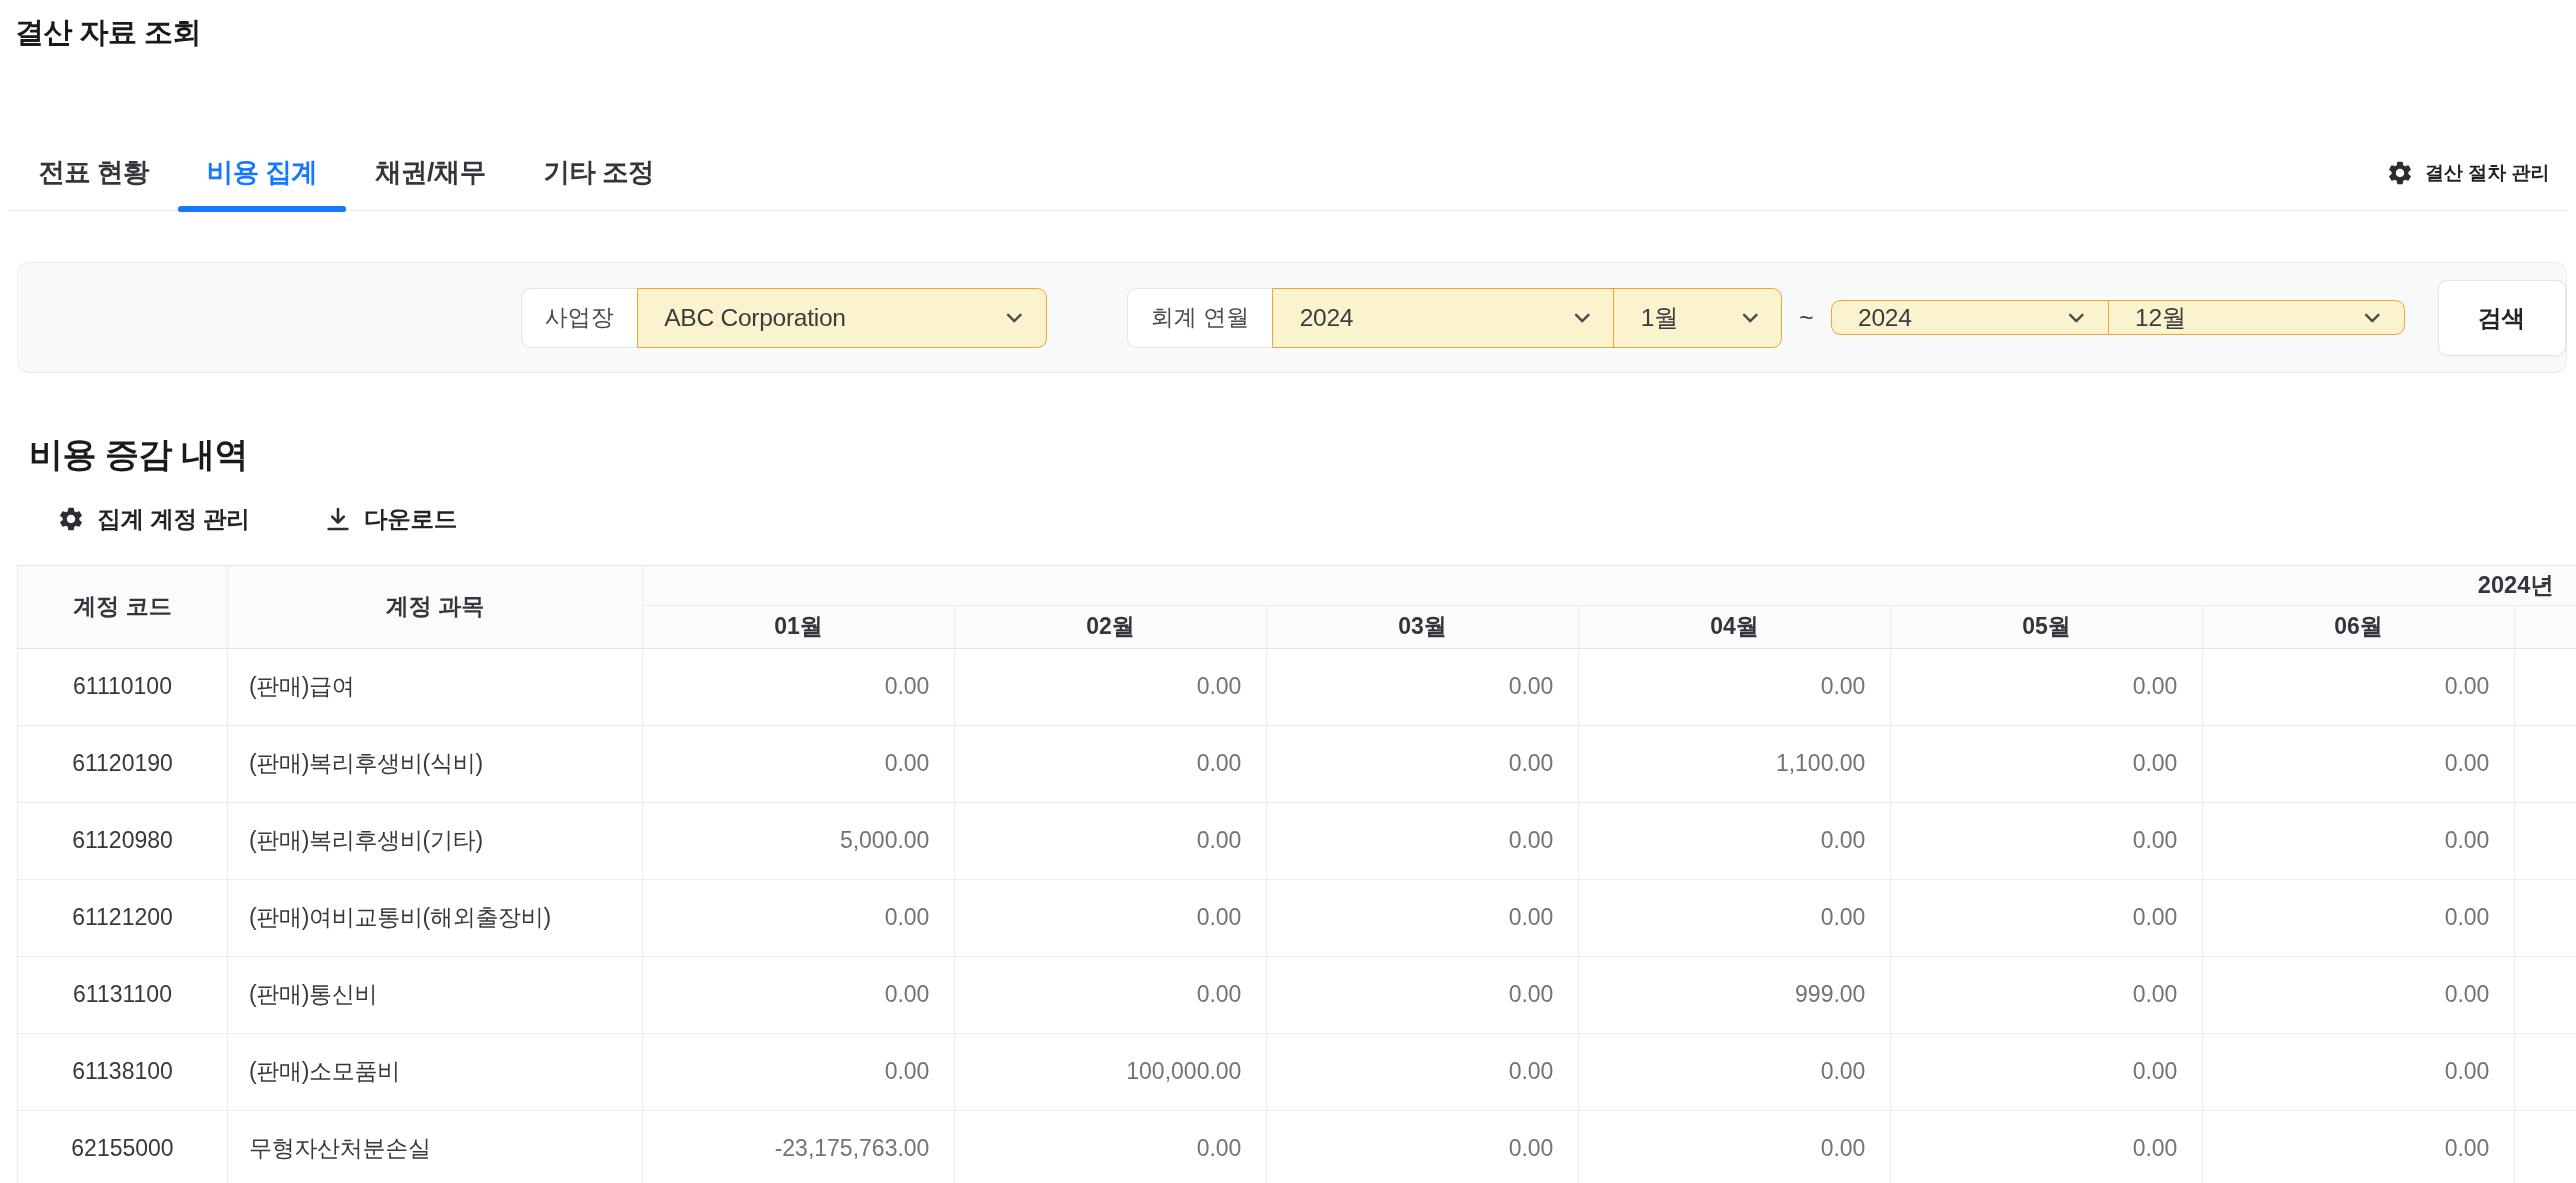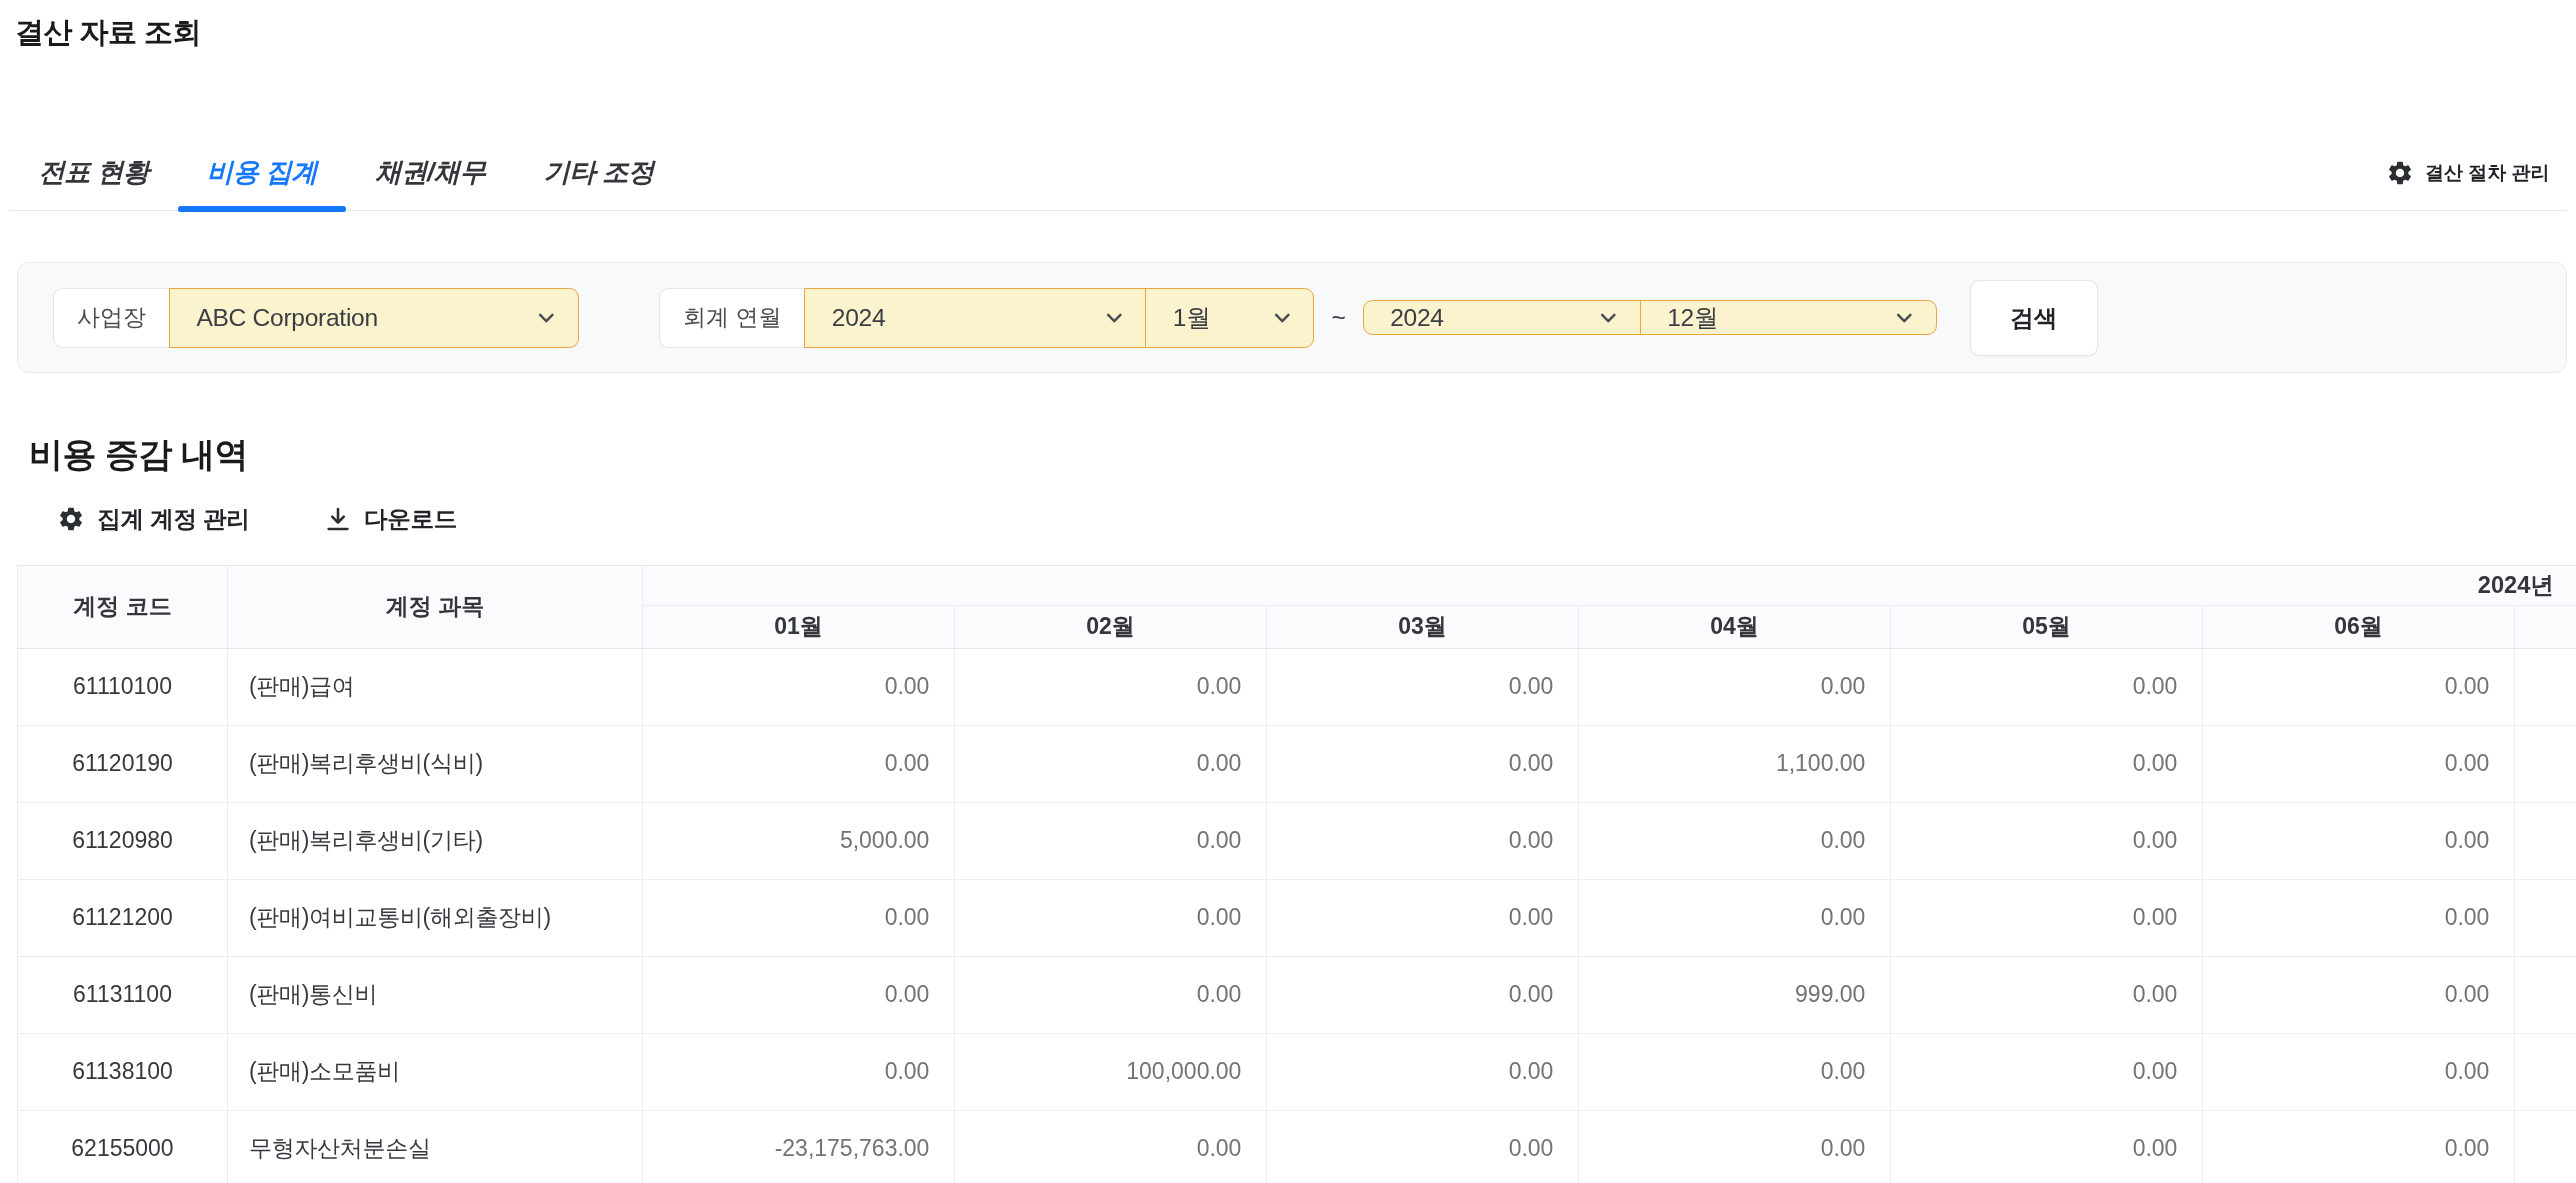--- a/index.html
+++ b/index.html
@@ -19,32 +19,32 @@
   html,body{width:2576px;height:1183px;overflow:hidden;background:#fff;
     font-family:"Liberation Sans","DejaVu Sans",sans-serif;color:var(--text-dark);}
 
   .page-title{margin:13.2px 0 0 15px;font-size:29px;font-weight:700;color:#1a1a1a;letter-spacing:-0.5px;}
 
   
   .tabbar{display:flex;align-items:stretch;justify-content:space-between;
     margin:82px 9.4px 0 9.4px;height:76px;border-bottom:0.9px solid #e8e9eb;}
   .tabs{display:flex;align-items:stretch;}
   .tab{position:relative;display:flex;align-items:center;padding:0 29px;
-    font-size:26.4px;font-weight:700;color:#33363b;cursor:pointer;letter-spacing:-0.5px;font-style:italic;}
+    font-size:26.4px;font-weight:700;color:#33363b;cursor:pointer;letter-spacing:-0.5px;}
   .tab.active{color:var(--accent-blue);}
   .tab.active::after{content:"";position:absolute;left:0;right:0;bottom:-1.9px;height:5.7px;
     background:var(--accent-blue);border-radius:2.8px;}
   .settings-btn{display:flex;align-items:center;gap:11.3px;margin-right:17px;
     font-size:19px;font-weight:700;color:#1f2226;cursor:pointer;background:none;border:none;}
   .icon-gear{width:28px;height:28px;fill:#2a2d31;flex:none;}
 
   
   .filter-bar{display:flex;align-items:center;margin:51px 9.4px 0 17px;height:111px;
     background:var(--filter-bar-bg);border:0.9px solid var(--filter-bar-border);
-    border-radius:11.3px;padding-left:35px;}
+    border-radius:11.3px;padding-left:35px;justify-content:flex-end;}
   .filter-group{display:flex;align-items:stretch;height:60px;}
   .filter-label{display:flex;align-items:center;justify-content:center;padding:0 23px;
     background:#fff;border:0.9px solid #e3e5e9;border-right:none;
     border-radius:9.4px 0 0 9.4px;font-size:23px;color:var(--text-gray);white-space:nowrap;}
   .select-joined{display:flex;align-items:stretch;background:var(--select-bg);
     border:1.9px solid var(--select-border);border-radius:9.4px;overflow:hidden;}
   .filter-group .select-joined{border-radius:0 9.4px 9.4px 0;}
   .select-part{position:relative;display:flex;align-items:center;padding-left:26.4px;cursor:pointer;}
   .select-part + .select-part{border-left:0.9px solid var(--select-border);}
   .select-value{font-size:24.6px;color:#3a3d42;letter-spacing:-0.3px;}

